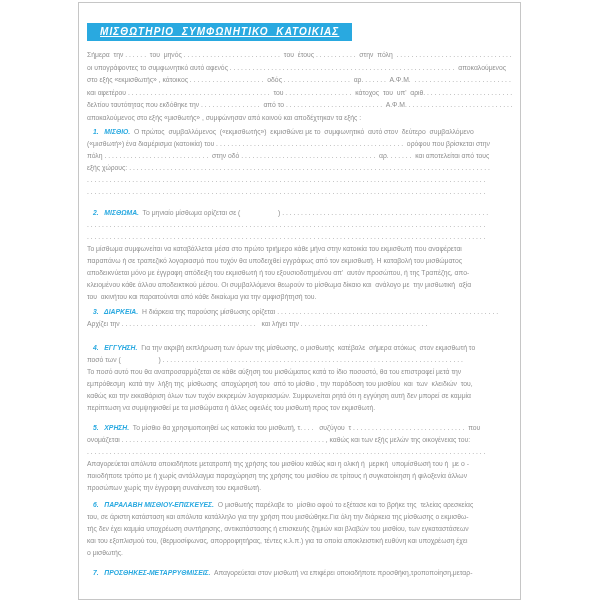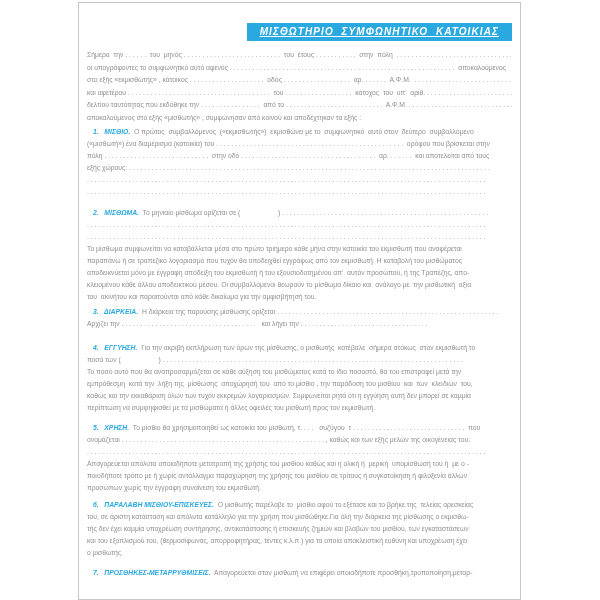--- a/index.html
+++ b/index.html
@@ -12,21 +12,21 @@
     width:600px;height:600px;position:relative;
     font-family:"Liberation Sans", sans-serif;
     -webkit-font-smoothing:antialiased;
   }
   .page{
     position:absolute;left:78px;top:2px;width:443px;height:598px;
     box-sizing:border-box;background:#ffffff;
     border:1px solid var(--border);
     padding:0 8px;overflow:hidden;
   }
-  .title-wrap{margin-top:18px;text-align:right;}
+  .title-wrap{margin-top:18px;text-align:left;}
   .title-box{
     display:inline-block;background:var(--accent);
     color:#ffffff;font-weight:bold;font-style:italic;
     font-size:10px;letter-spacing:1.1px;
     padding:3px 13px 4px 13px;white-space:pre;
   }
   .title-box .t{text-decoration:underline;}
   .block{color:var(--body);font-size:6.8px;}
   .line{
     white-space:pre;overflow:hidden;

